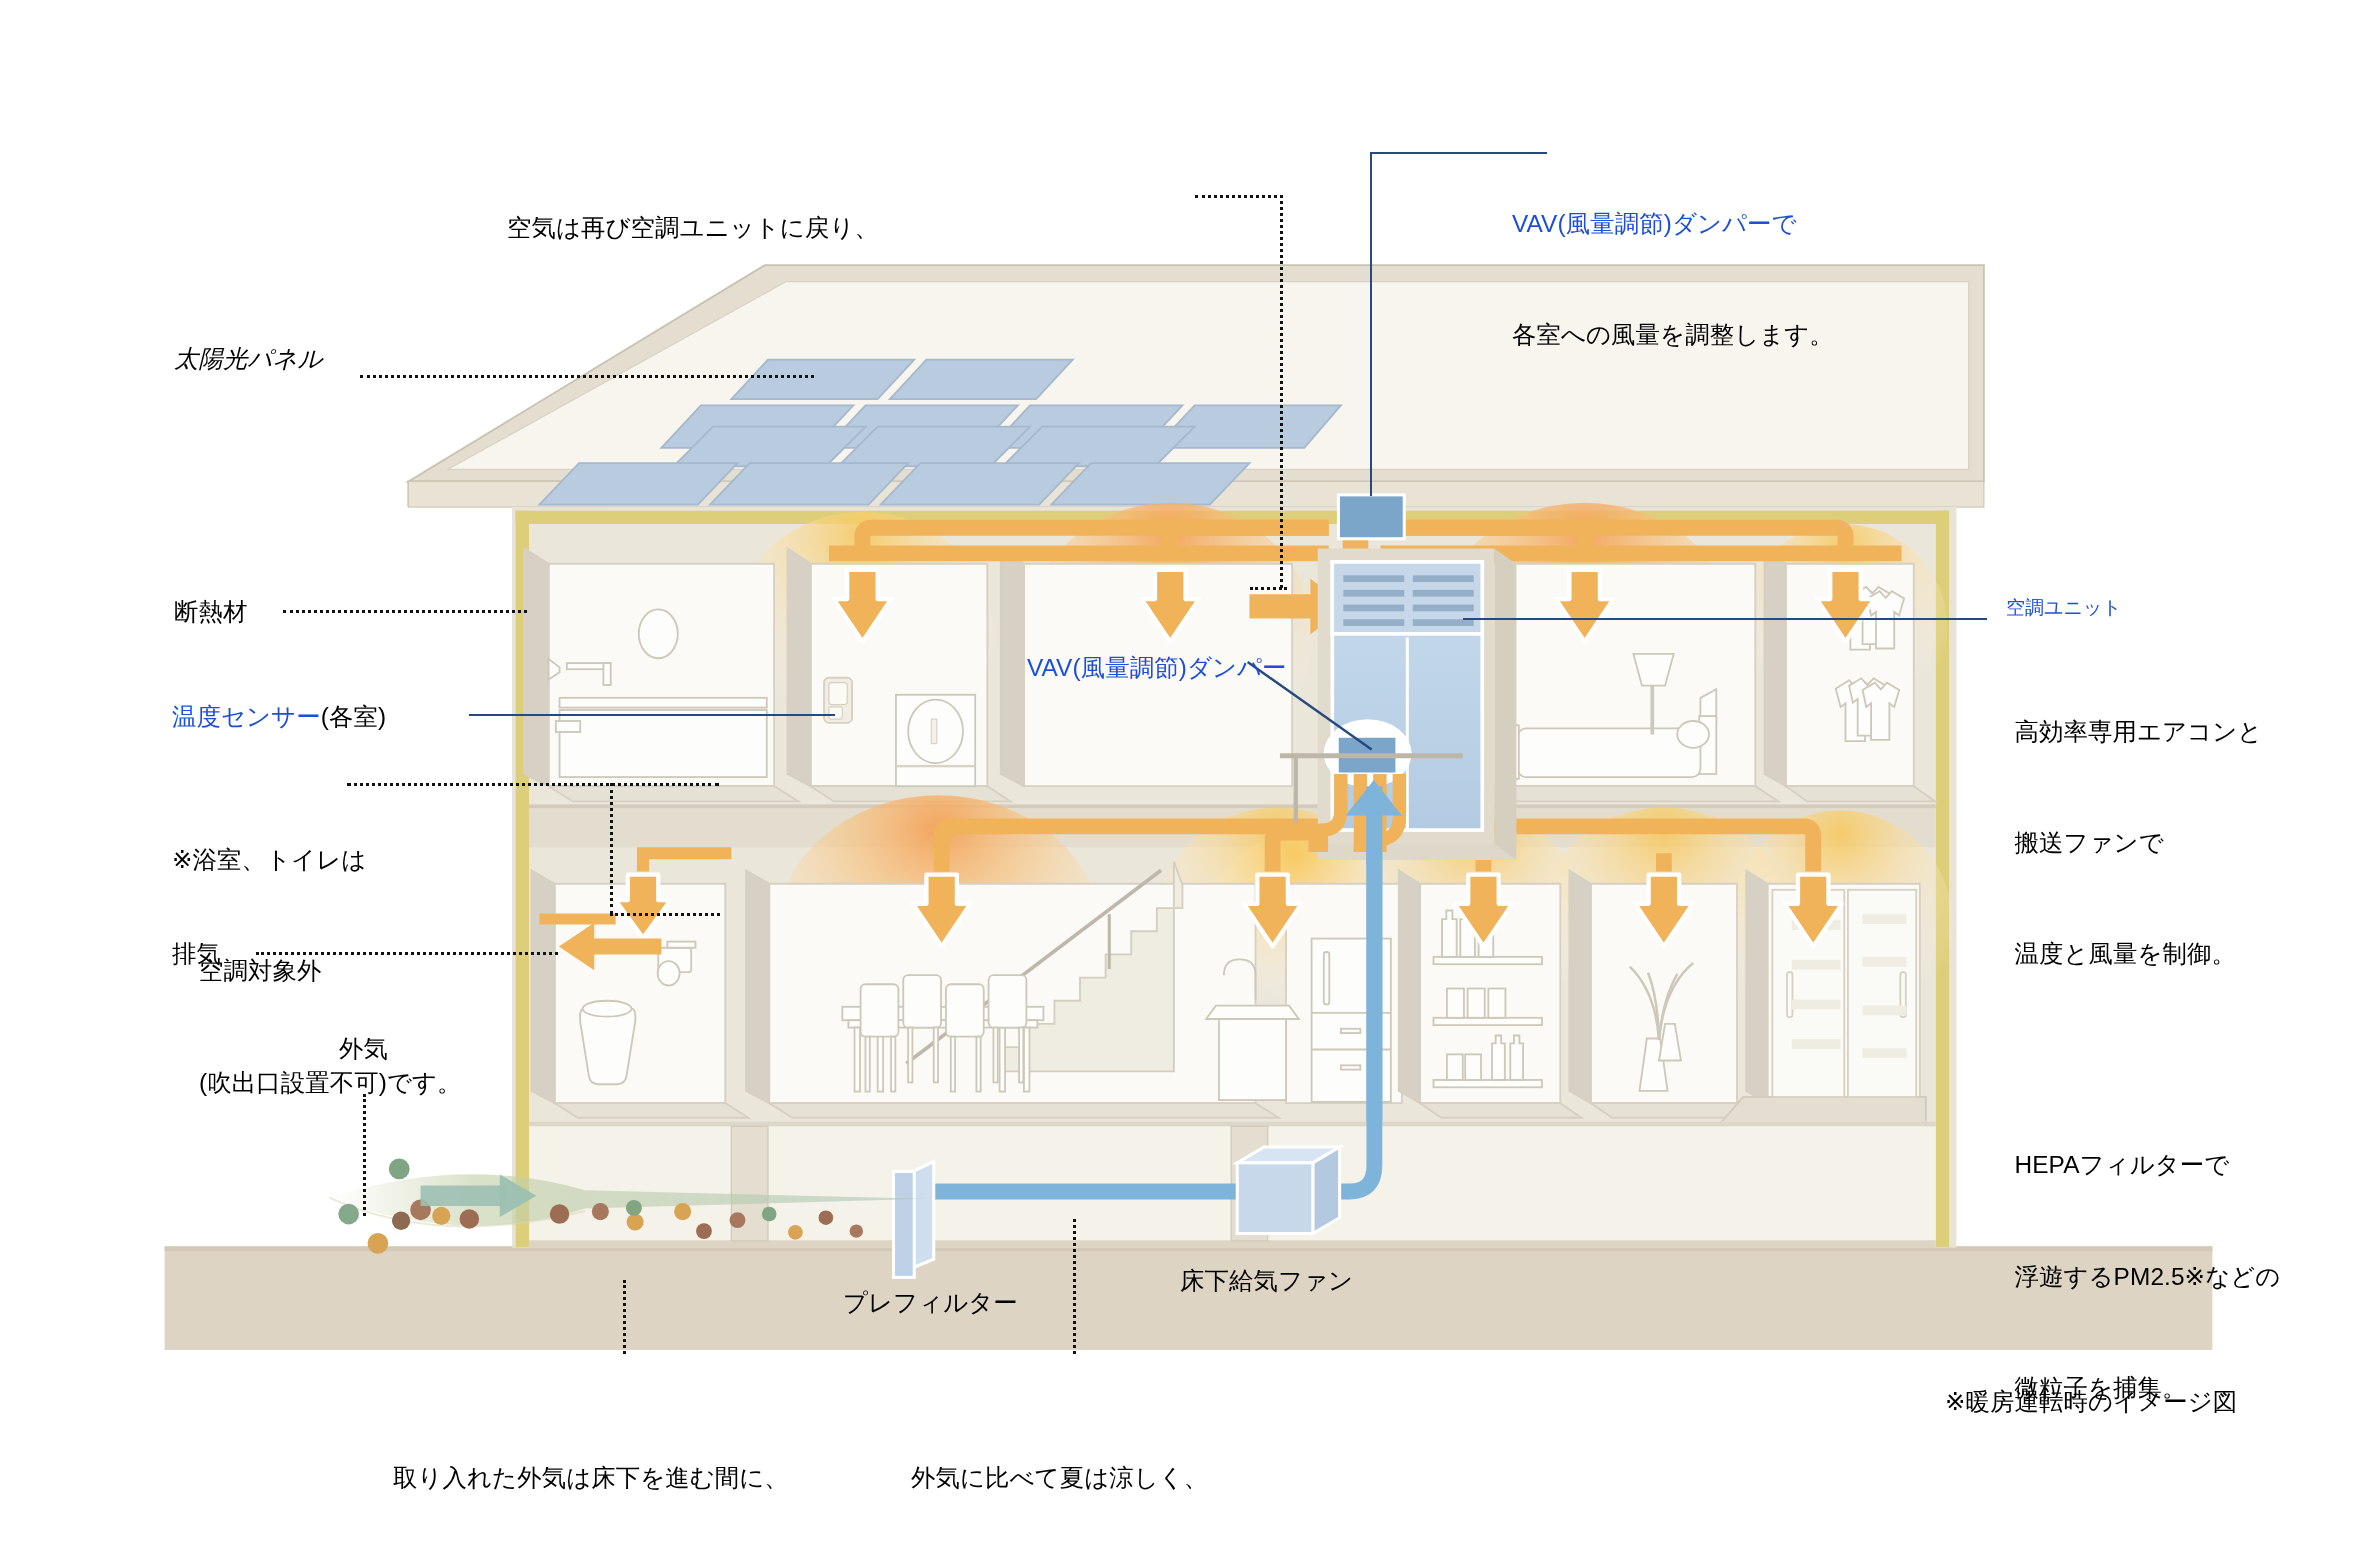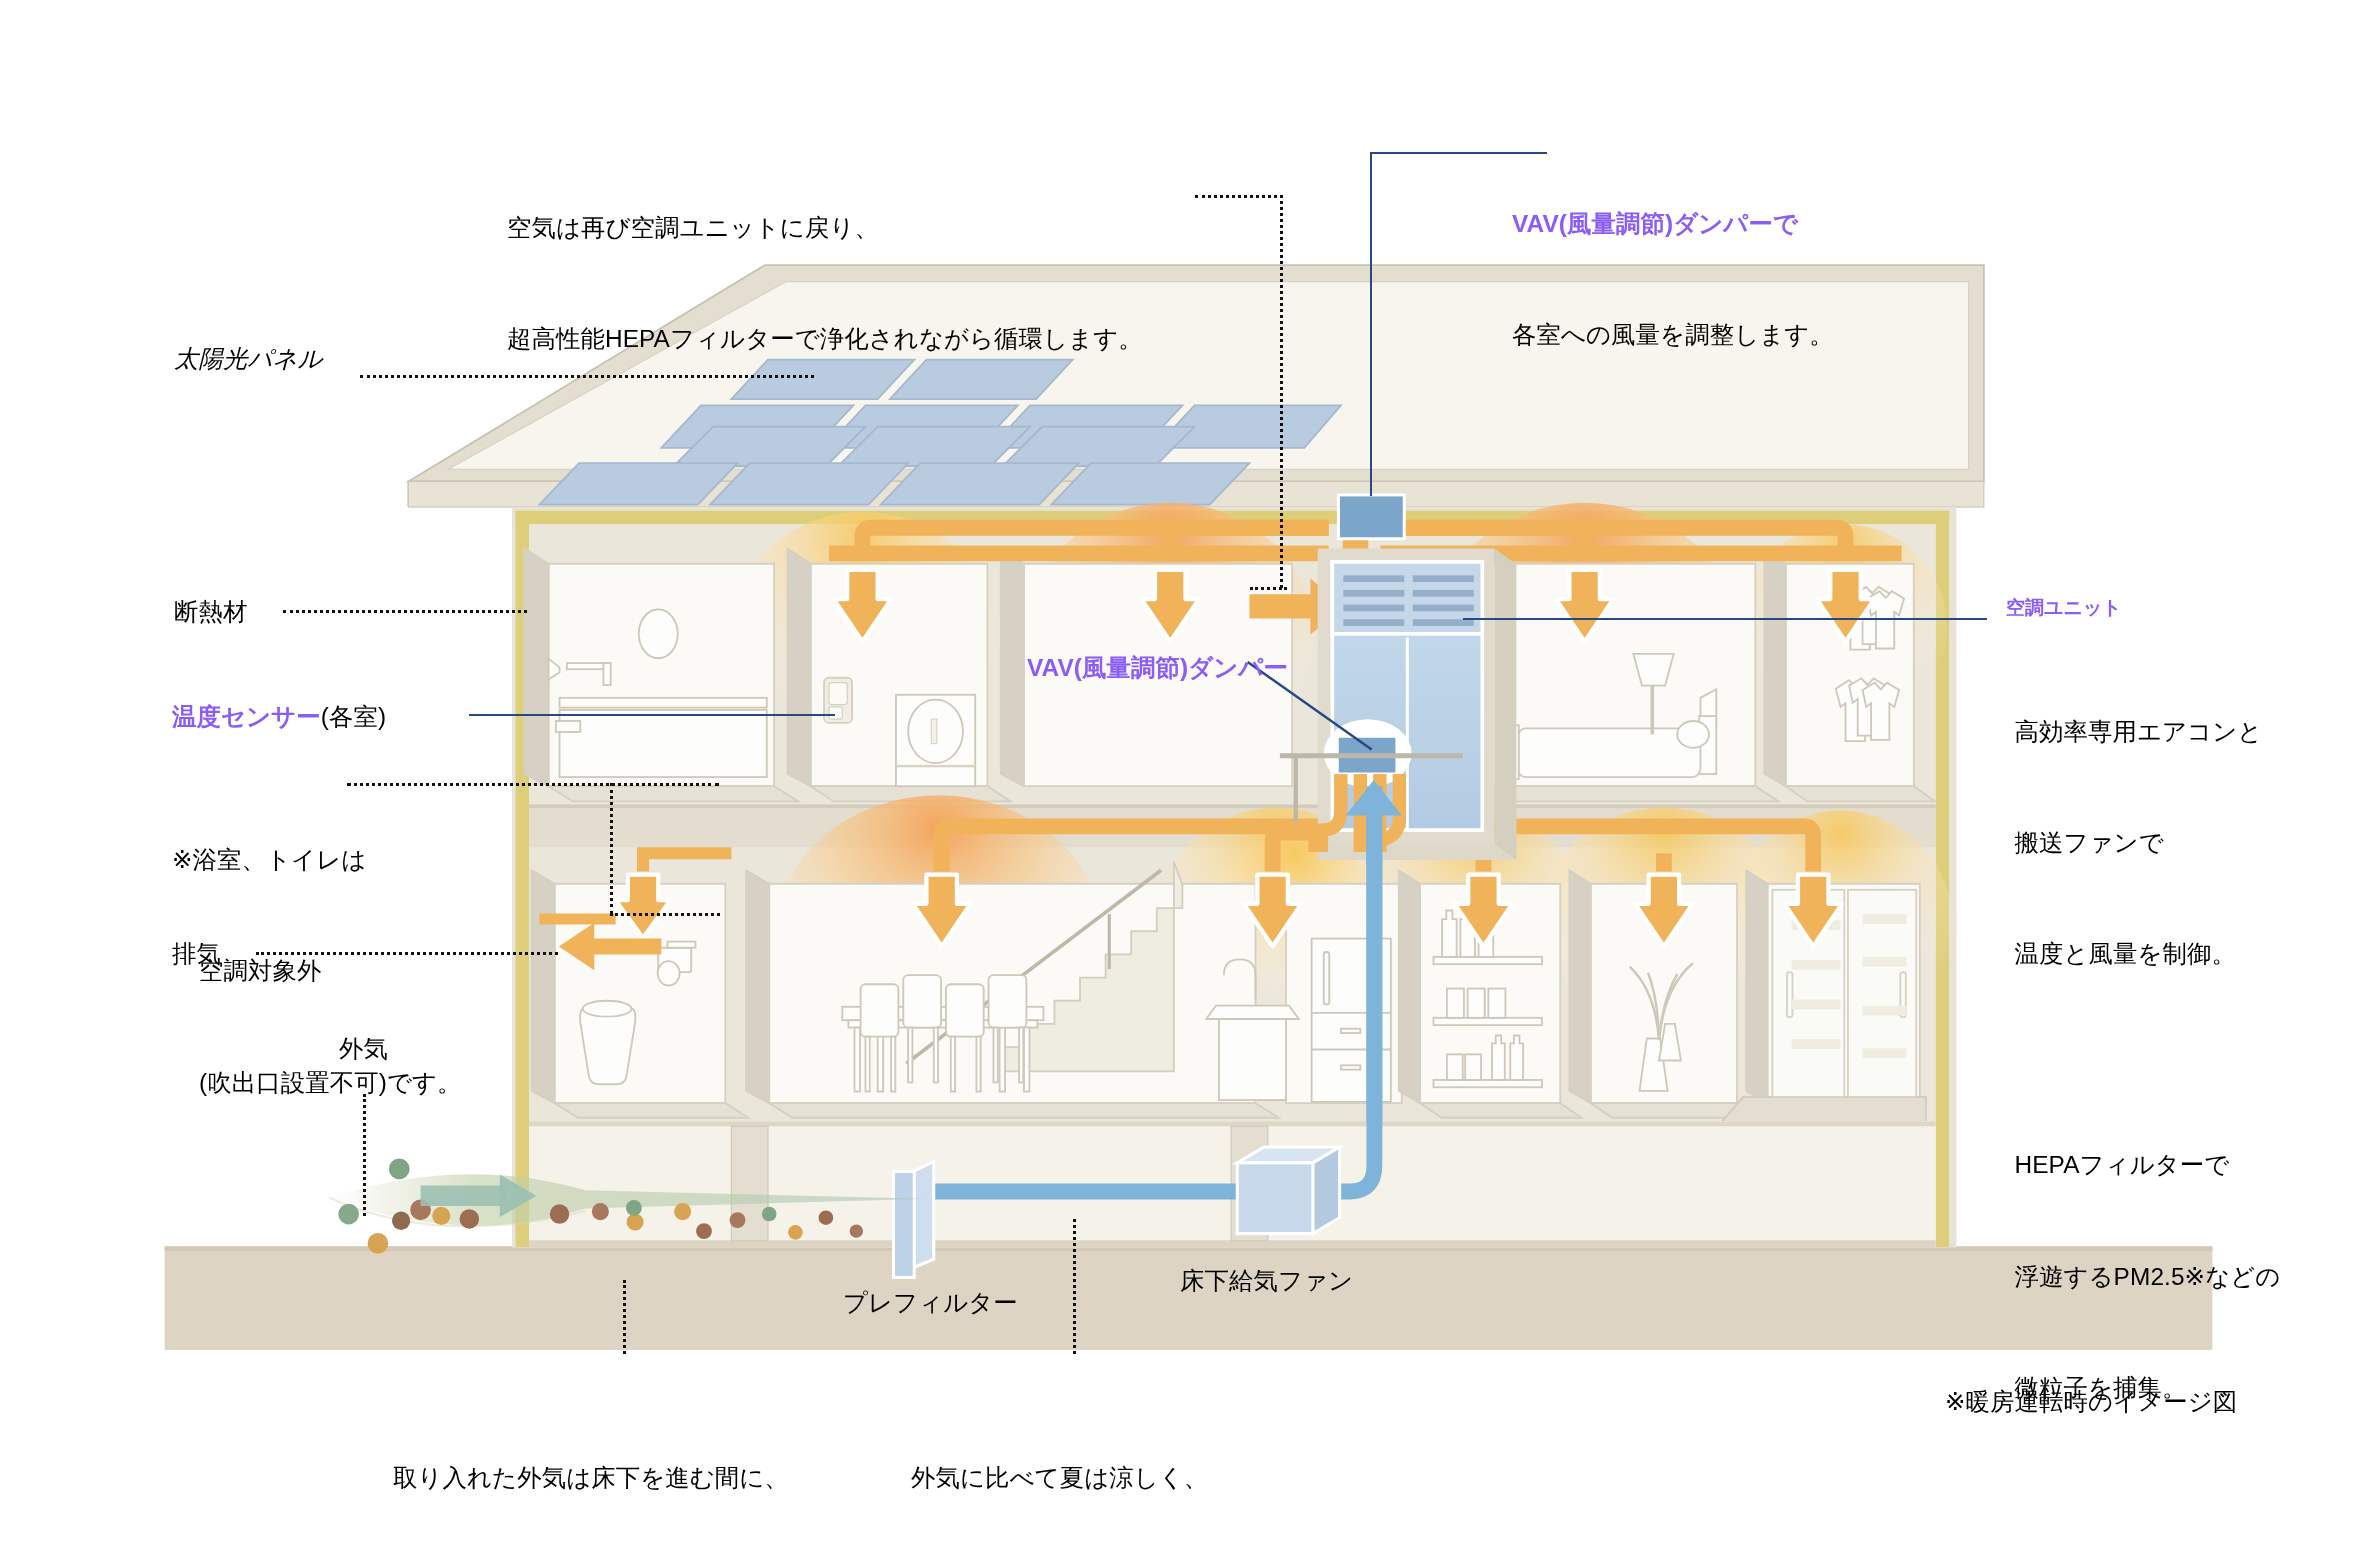--- a/index.html
+++ b/index.html
@@ -1,21 +1,21 @@
 <!DOCTYPE html>
 <html style="font-size:9.8px"><head>
 <meta charset="utf-8">
 <style>
   html,body{margin:0;padding:0;background:#fff;}
   body{width:2377px;height:1559px;position:relative;overflow:hidden;
        font-family:"Liberation Sans","DejaVu Sans",sans-serif;color:#000;}
   .stage{position:absolute;inset:0;}
   .abs{position:absolute;}
   .txt{font-size:24.4px;line-height:1.52;white-space:pre;letter-spacing:0.1px;}
-  .blue{color:#8b5cf6;font-weight:bold;}
+  .blue{color:#1d4ed8;}
   .head{font-size:25px;line-height:1.5;white-space:pre;}
   .dotline-h{position:absolute;height:0;border-top:3.7px dotted #111;}
   .dotline-v{position:absolute;width:0;border-left:3.7px dotted #111;}
   .lead{position:absolute;background:#28497f;}
   .lead-h{height:2.4px;}
   .lead-v{width:2.4px;}
   svg{display:block;}
   .nw{white-space:nowrap;}
 </style>
 </head>
@@ -460,21 +460,20 @@
   </svg>
 
   <div class="lead lead-h" style="left:1463px;top:618px;width:524px;"></div>
 
   <div class="dotline-v" style="left:1073px;top:1219px;height:135px;"></div>
 
   <div class="dotline-v" style="left:623px;top:1280px;height:74px;"></div>
 
   <div class="abs txt" style="left:507px;top:135px;">
     <div class="nw">空気は再び空調ユニットに戻り、</div>
-    <div class="nw">超高性能HEPAフィルターで浄化されながら循環します。</div>
   </div>
 
   <div class="abs txt" style="left:1512px;top:131px;">
     <div class="nw blue">VAV(風量調節)ダンパーで</div>
     <div class="nw">各室への風量を調整します。</div>
   </div>
 
   <div class="abs txt" style="left:174px;top:340px;font-style:italic;">太陽光パネル</div>
 
   <div class="abs txt" style="left:174px;top:593px;">断熱材</div>

